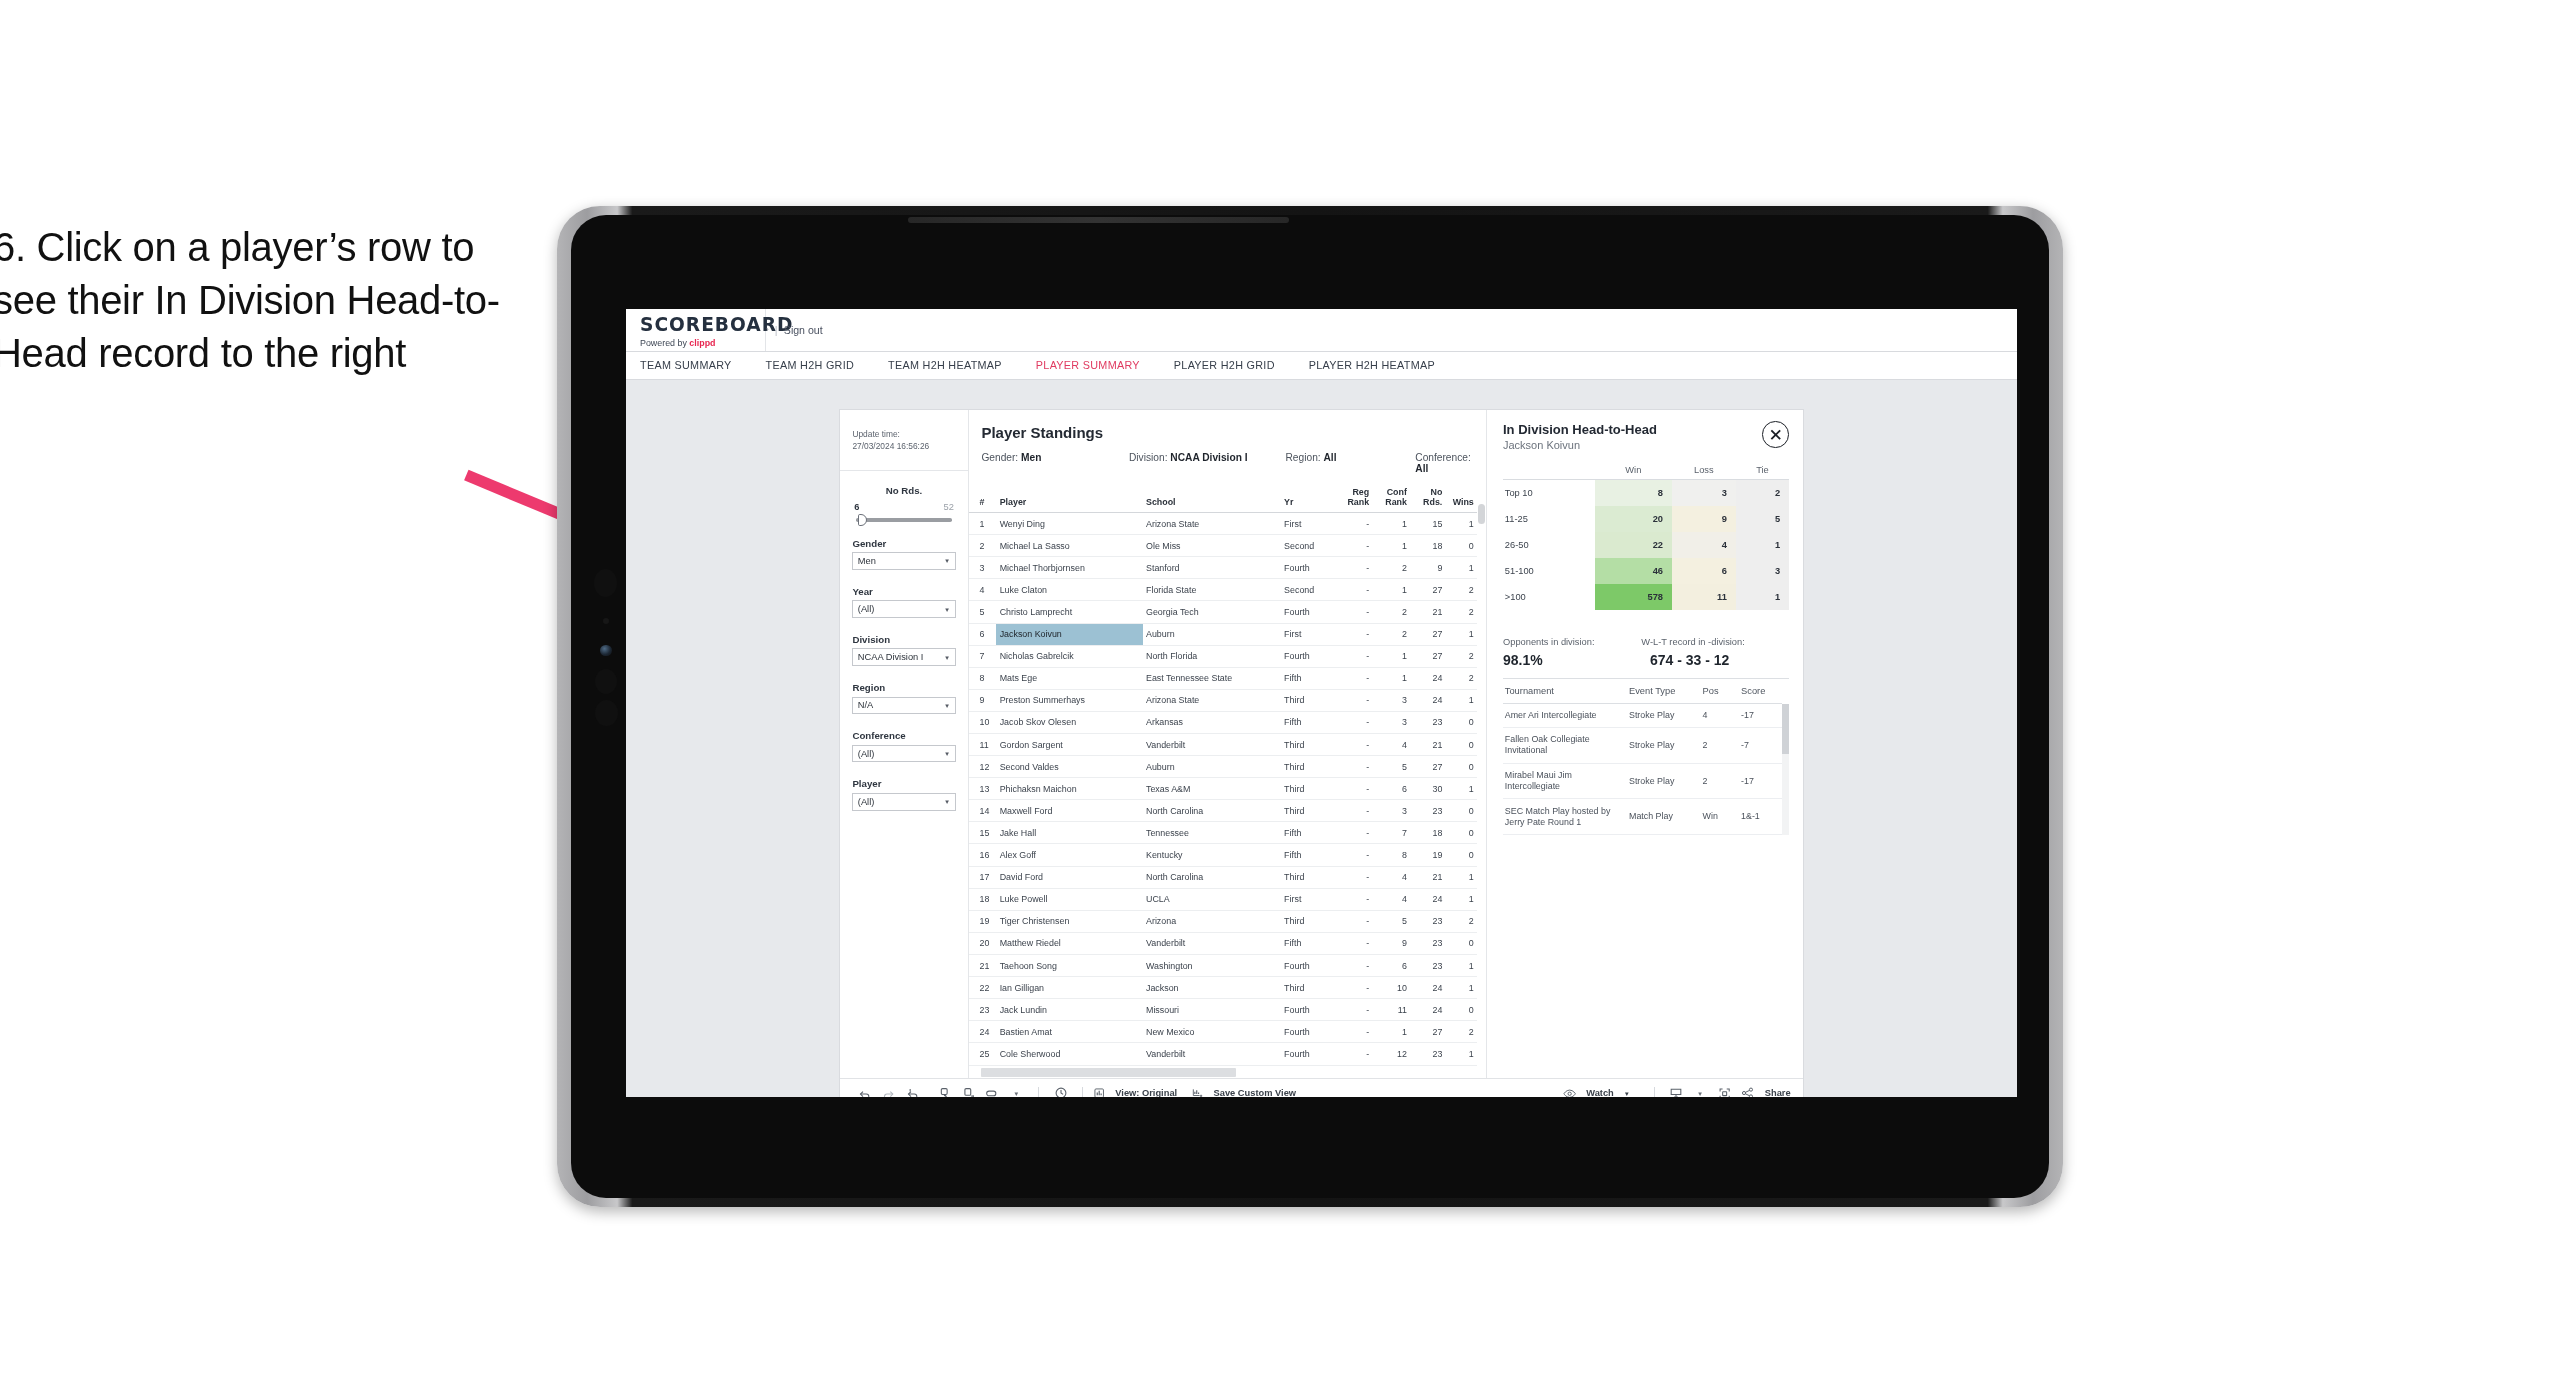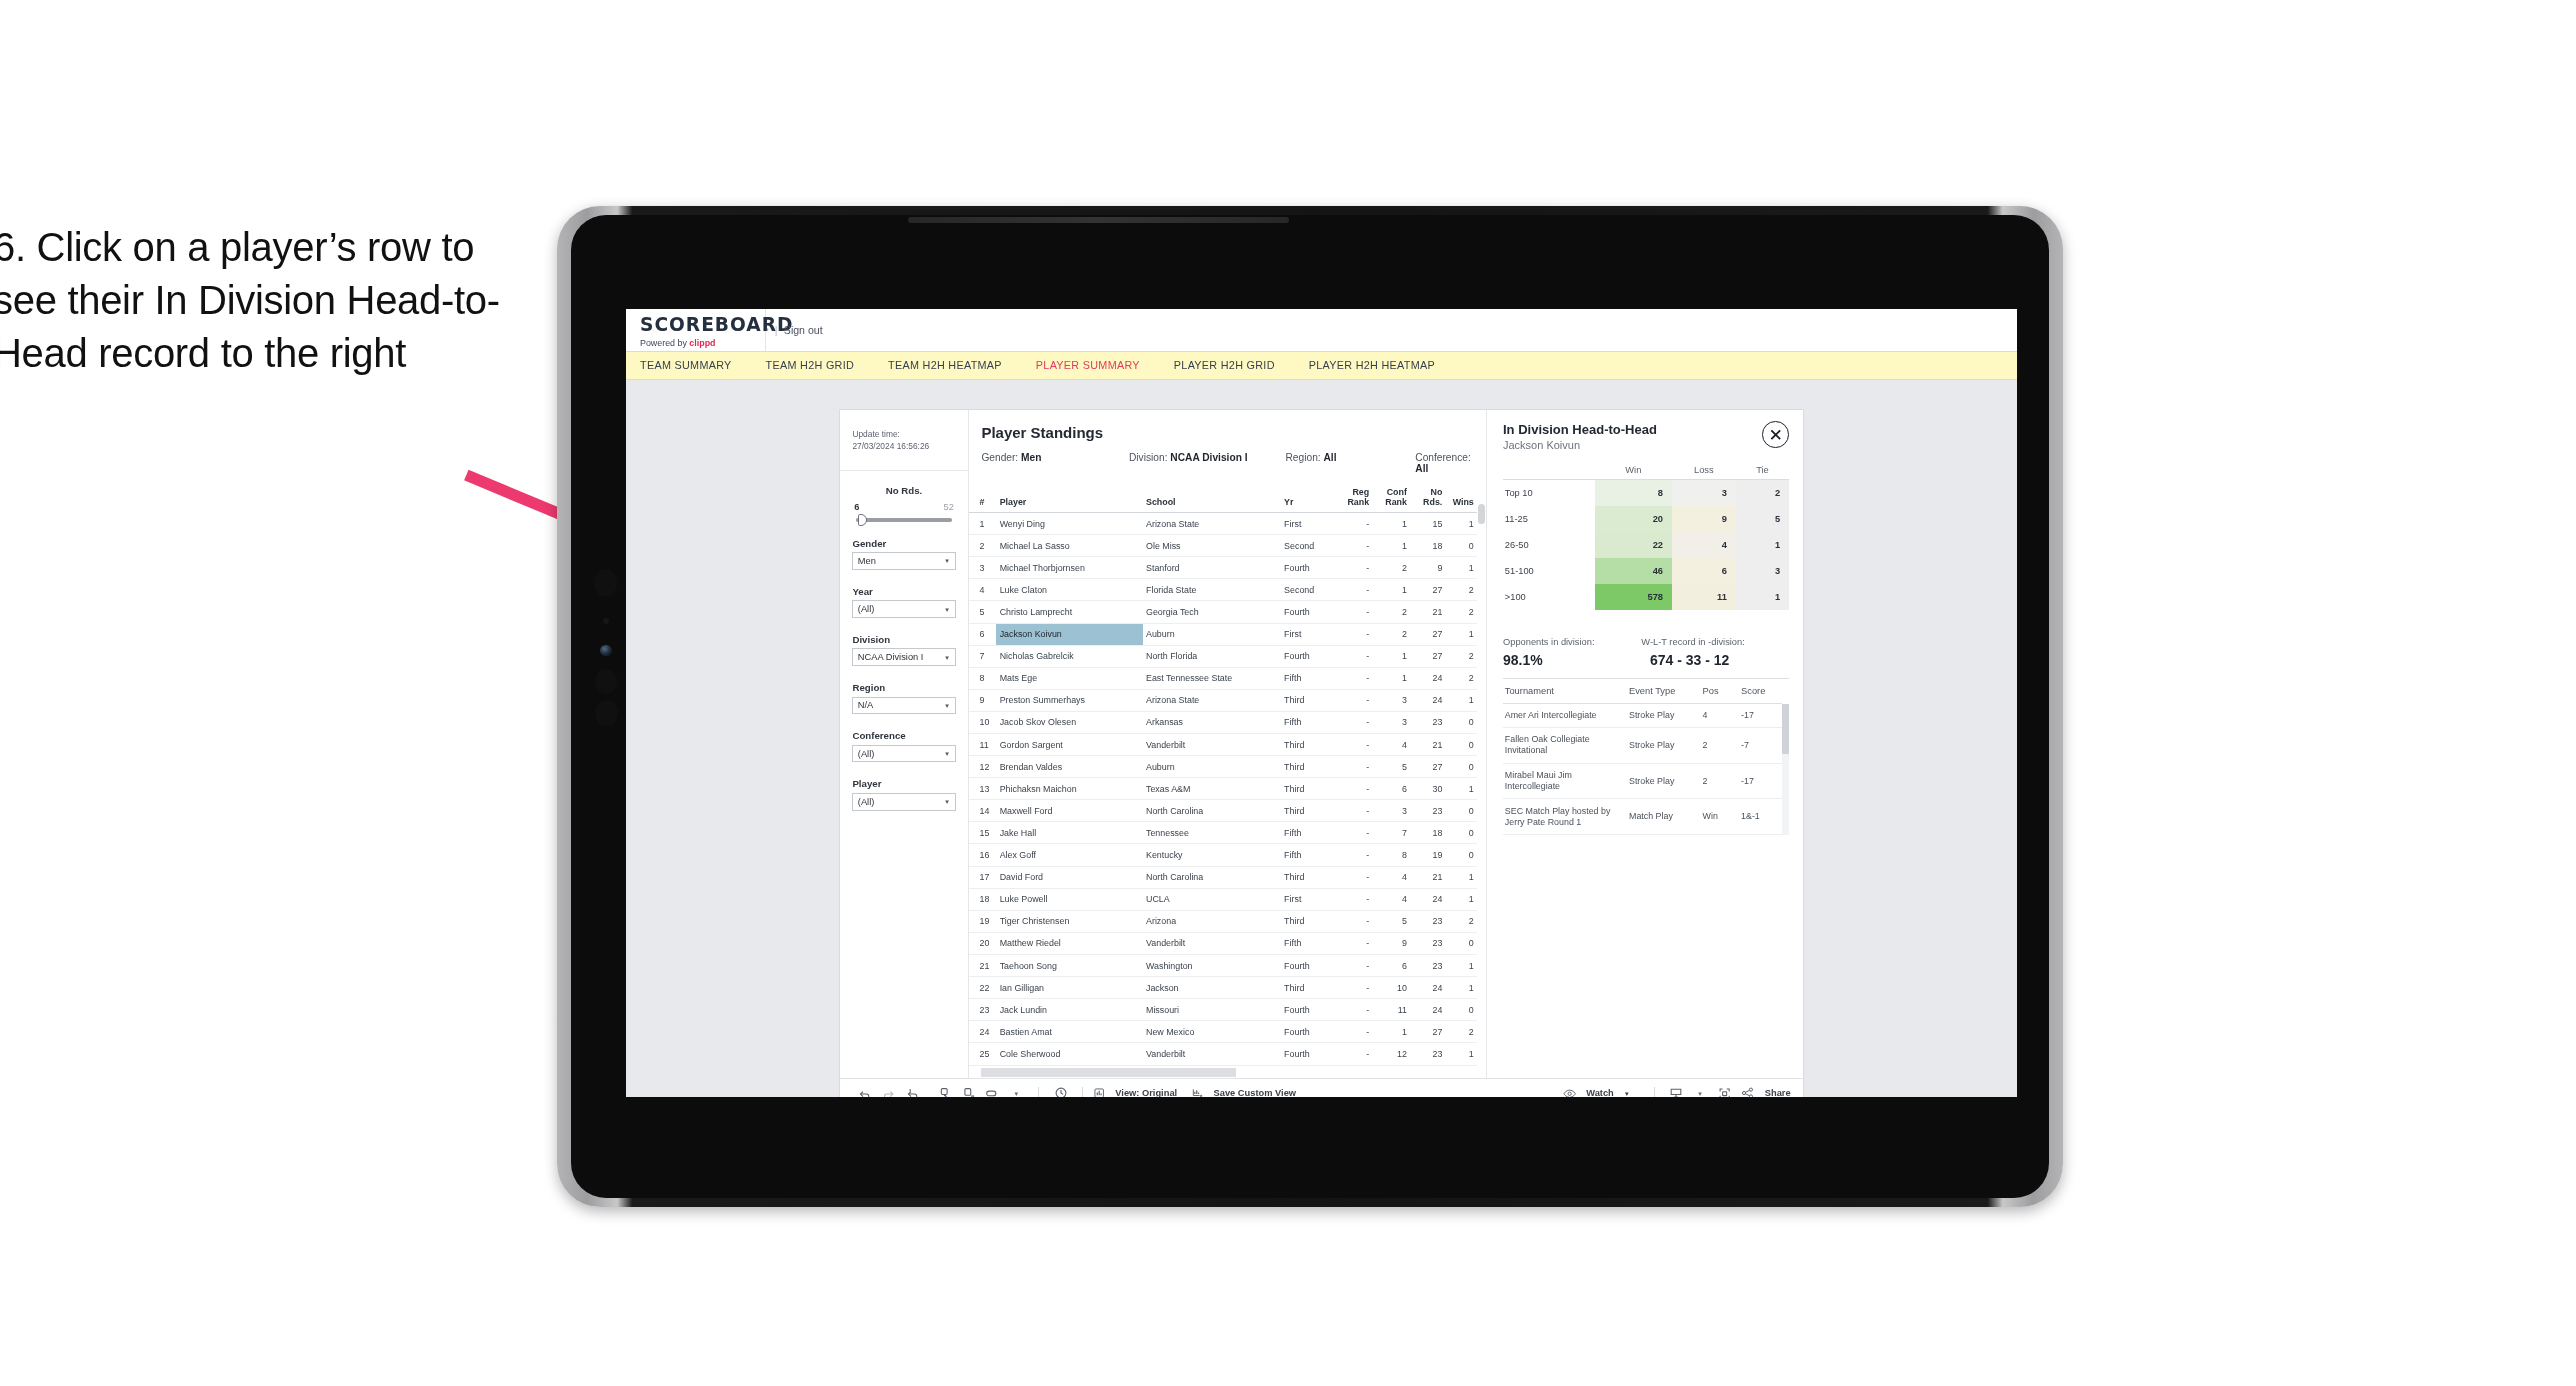--- a/index.html
+++ b/index.html
@@ -95,21 +95,21 @@
   }
   .navtab.active { border-bottom: 2.7px solid #d5264c; font-weight: 400; }
   .appbar-right {
     display: flex; align-items: center; gap: 6.2px;
     padding-right: 17.7px; font-size: 10.6px; color: #4a5160;
   }
   .appbar-right .sep { color:#b7bcc4; }
 
   
   .subtabs {
-    height: 28px; background: #fef9c3;
+    height: 28px; background: #ffffff;
     display: flex; align-items: center;
     border-bottom: 0.9px solid #d8dade;
     padding-left: 14px;
   }
   .subtab {
     font-size: 10.8px; color: #363e4a;
     margin-right: 34px; letter-spacing: 0.3px; cursor: pointer;
   }
   .subtab.active { color: #e03a60; }
 
@@ -475,21 +475,21 @@
                         <td class="c-player pname">Gordon Sargent</td>
                         <td class="c-school">Vanderbilt</td>
                         <td class="c-yr">Third</td>
                         <td class="c-reg num">-</td>
                         <td class="c-conf num">4</td>
                         <td class="c-rds num">21</td>
                         <td class="c-wins num">0</td>
                       </tr>
                       <tr>
                         <td class="c-rank">12</td>
-                        <td class="c-player pname">Brendan Valdes</td>
+                        <td class="c-player pname">Second Valdes</td>
                         <td class="c-school">Auburn</td>
                         <td class="c-yr">Third</td>
                         <td class="c-reg num">-</td>
                         <td class="c-conf num">5</td>
                         <td class="c-rds num">27</td>
                         <td class="c-wins num">0</td>
                       </tr>
                       <tr>
                         <td class="c-rank">13</td>
                         <td class="c-player pname">Phichaksn Maichon</td>

